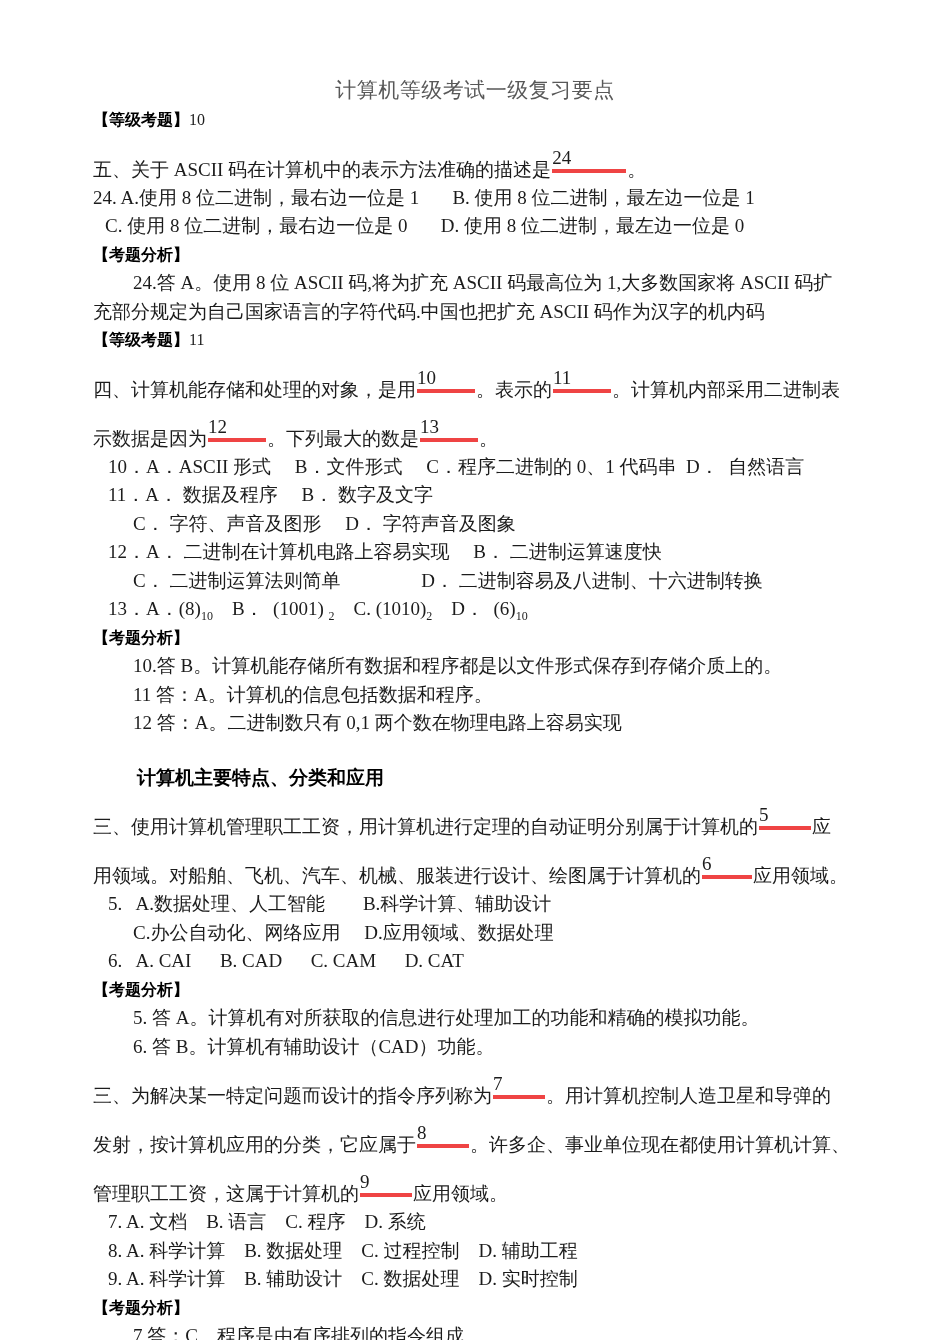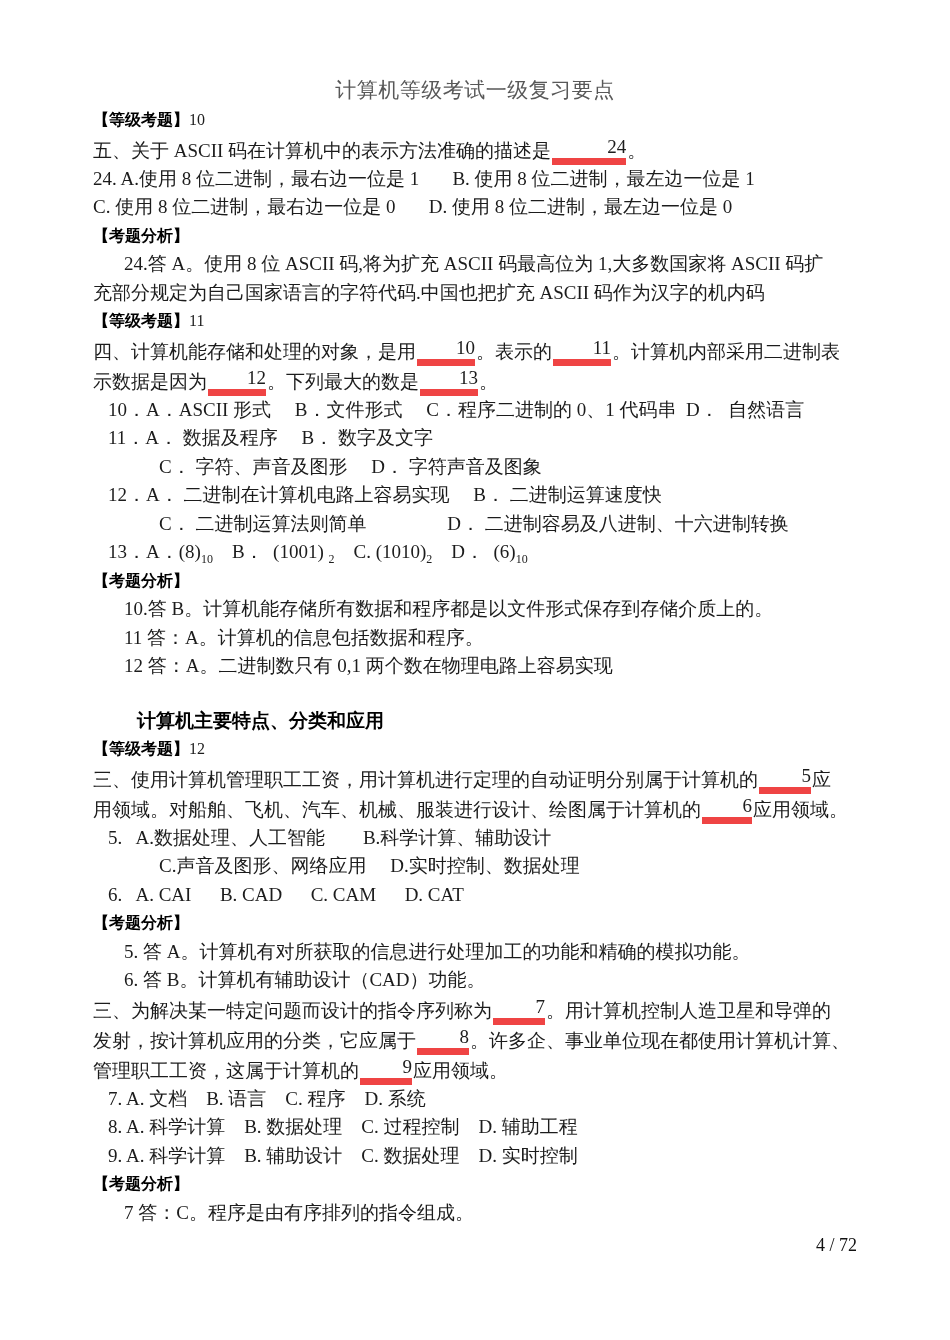--- a/index.html
+++ b/index.html
@@ -27,33 +27,33 @@
   .line{
     font-size:19px;
     line-height:28.5px;
     min-height:28.5px;
     white-space:pre-wrap;
     word-break:break-all;
   }
   .line .b{font-weight:700;color:#000;}
   .hdr{font-size:16px;}
   .sect{font-weight:700;color:#000;margin-left:44px;}
-  .ind-c{margin-left:0;}
+  .ind-c{margin-left:12px;}
   .ind-opt{margin-left:15px;}
-  .ind-sub{margin-left:66px;}
-  .ind-ans{margin-left:31px;font-family:Liberation Serif, serif;}
+  .ind-sub{margin-left:40px;}
+  .ind-ans{margin-left:40px;font-family:Liberation Serif, serif;}
   .spacer{height:26px;min-height:26px;}
   .blank{
     display:inline-block;
     min-width:58px;
-    text-align:right;
-    border-bottom:7px solid #ef4444;
+    text-align:left;
+    border-bottom:4px solid #ef4444;
     vertical-align:bottom;
     line-height:23px;
-    margin:0 1px;
+    margin:11px 1px;
   }
   sub{font-size:12px;line-height:0;}
   .footer{
     text-align:right;
     font-size:18px;
     line-height:26px;
     margin-top:5px;
     color:#111;
   }
 </style>
@@ -78,25 +78,24 @@
       <div class="line ind-sub"><span>C． 字符、声音及图形     D． 字符声音及图象</span></div>
       <div class="line ind-opt"><span>12．A． 二进制在计算机电路上容易实现     B． 二进制运算速度快</span></div>
       <div class="line ind-sub"><span>C． 二进制运算法则简单                 D． 二进制容易及八进制、十六进制转换</span></div>
       <div class="line ind-opt"><span>13．A．(8)</span><sub>10</sub><span>    B．  (1001) </span><sub>2</sub><span>    C. (1010)</span><sub>2</sub><span>    D．  (6)</span><sub>10</sub></div>
       <div class="line hdr"><span class="b">【考题分析】</span></div>
       <div class="line ind-ans"><span>10.答 B。计算机能存储所有数据和程序都是以文件形式保存到存储介质上的。</span></div>
       <div class="line ind-ans"><span>11 答：A。计算机的信息包括数据和程序。</span></div>
       <div class="line ind-ans"><span>12 答：A。二进制数只有 0,1 两个数在物理电路上容易实现</span></div>
       <div class="line spacer"></div>
       <div class="line sect"><span class="b">计算机主要特点、分类和应用</span></div>
-      <div class="line hdr"><span class="b">【等级考题】</span><span>12</span></div>
       <div class="line"><span>三、使用计算机管理职工工资，用计算机进行定理的自动证明分别属于计算机的</span><span class="blank" style="min-width: 52px;">5</span><span>应</span></div>
       <div class="line"><span>用领域。对船舶、飞机、汽车、机械、服装进行设计、绘图属于计算机的</span><span class="blank" style="min-width: 50px;">6</span><span>应用领域。</span></div>
       <div class="line ind-opt"><span>5.   A.数据处理、人工智能        B.科学计算、辅助设计</span></div>
-      <div class="line ind-sub"><span>C.声音及图形、网络应用     D.实时控制、数据处理</span></div>
+      <div class="line ind-sub"><span>C.办公自动化、网络应用     D.应用领域、数据处理</span></div>
       <div class="line ind-opt"><span>6.   A. CAI      B. CAD      C. CAM      D. CAT</span></div>
       <div class="line hdr"><span class="b">【考题分析】</span></div>
       <div class="line ind-ans"><span>5. 答 A。计算机有对所获取的信息进行处理加工的功能和精确的模拟功能。</span></div>
       <div class="line ind-ans"><span>6. 答 B。计算机有辅助设计（CAD）功能。</span></div>
       <div class="line"><span>三、为解决某一特定问题而设计的指令序列称为</span><span class="blank" style="min-width: 52px;">7</span><span>。用计算机控制人造卫星和导弹的</span></div>
       <div class="line"><span>发射，按计算机应用的分类，它应属于</span><span class="blank" style="min-width: 52px;">8</span><span>。许多企、事业单位现在都使用计算机计算、</span></div>
       <div class="line"><span>管理职工工资，这属于计算机的</span><span class="blank" style="min-width: 52px;">9</span><span>应用领域。</span></div>
       <div class="line ind-opt"><span>7. A. 文档    B. 语言    C. 程序    D. 系统</span></div>
       <div class="line ind-opt"><span>8. A. 科学计算    B. 数据处理    C. 过程控制    D. 辅助工程</span></div>
       <div class="line ind-opt"><span>9. A. 科学计算    B. 辅助设计    C. 数据处理    D. 实时控制</span></div>

